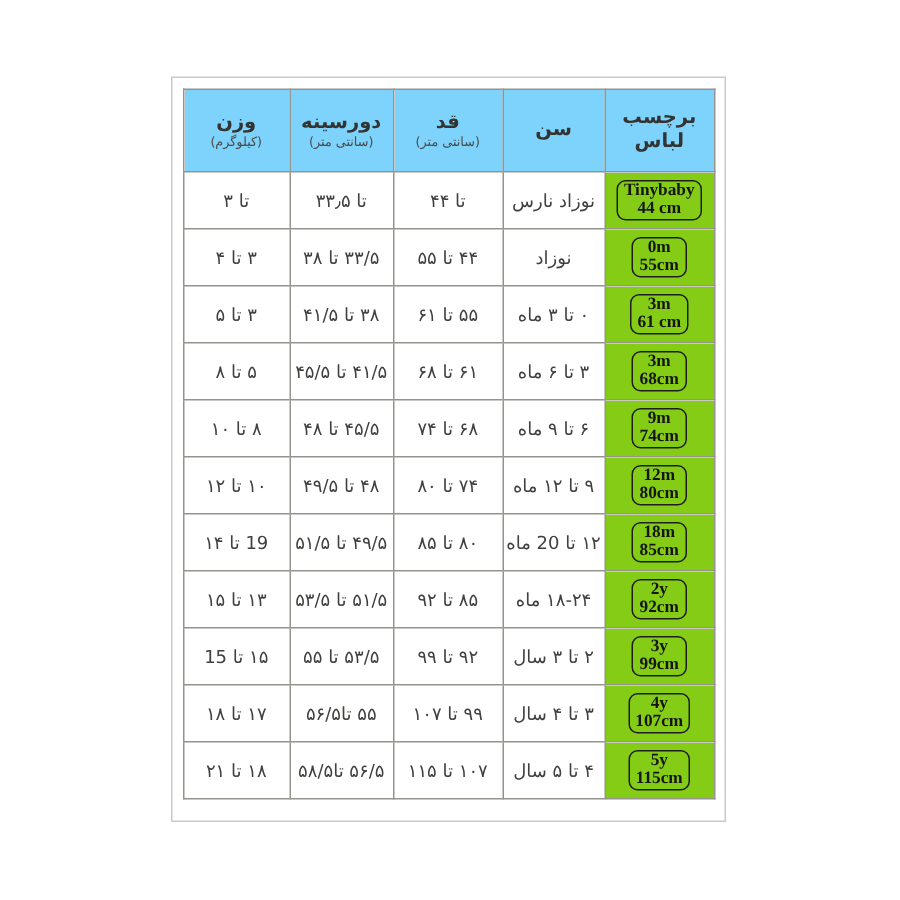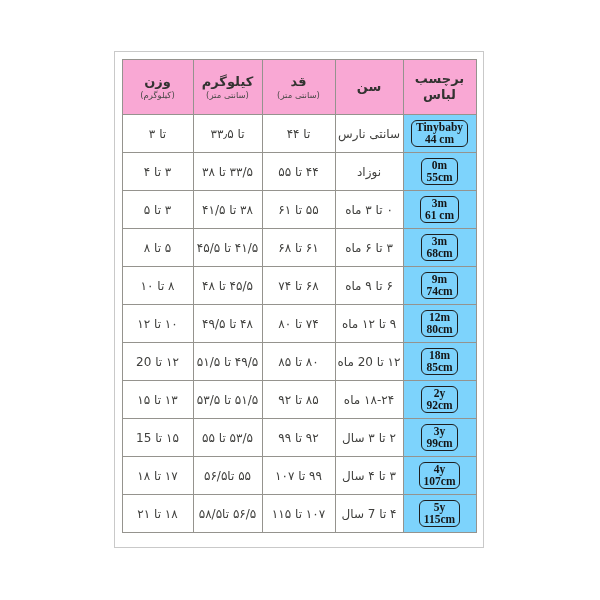--- a/index.html
+++ b/index.html
@@ -13,23 +13,23 @@
   }
   table.size-chart{
     border-collapse:collapse;table-layout:fixed;
     width:354px;margin:7px auto 0 auto;
     direction:rtl;
   }
   .size-chart th,.size-chart td{
     border:1px solid #95938e;text-align:center;vertical-align:middle;
     padding:0 2px;box-sizing:border-box;overflow:hidden;
   }
-  .size-chart th{background:#f9a8d4;height:55px;font-weight:bold;}
+  .size-chart th{background:#7dd3fc;height:55px;font-weight:bold;}
   .size-chart td{height:38px;background:#ffffff;font-size:12px;color:#40403e;}
-  .size-chart td.label-cell{background:#7dd3fc;}
+  .size-chart td.label-cell{background:#84cc16;}
   .h-title{display:block;font-size:13px;font-weight:bold;color:#333331;line-height:16px;}
   .h-sub{display:block;font-size:8.5px;font-weight:normal;color:#4a4a48;line-height:11px;margin-top:0;}
   col.c-label{width:73px;} col.c-age{width:68px;} col.c-height{width:73px;}
   col.c-chest{width:69px;} col.c-weight{width:71px;}
   .badge{
     display:inline-block;direction:ltr;unicode-bidi:isolate;
     border:1.5px solid #1e1e1e;border-radius:6px;
     padding:1px 4px;background:transparent;
     font-family:"Liberation Serif","DejaVu Serif",serif;font-weight:bold;
     font-size:11.5px;line-height:11.5px;color:#151515;text-align:center;
@@ -54,38 +54,38 @@
           <span class="h-title">برچسب لباس</span>
         </th>
         <th>
           <span class="h-title">سن</span>
         </th>
         <th>
           <span class="h-title">قد</span>
           <span class="h-sub">(سانتی متر)</span>
         </th>
         <th>
-          <span class="h-title">کیلوگرم</span>
+          <span class="h-title">دورسینه</span>
           <span class="h-sub">(سانتی متر)</span>
         </th>
         <th>
           <span class="h-title">وزن</span>
           <span class="h-sub">(کیلوگرم)</span>
         </th>
       </tr>
     </thead>
     <tbody>
       <tr>
         <td class="label-cell">
           <span class="badge">
             <span class="badge-line">Tinybaby</span>
             <span class="badge-line">44 cm</span>
           </span>
         </td>
-        <td>سانتی نارس</td>
+        <td>نوزاد نارس</td>
         <td>تا ۴۴</td>
         <td>تا ۳۳٫۵</td>
         <td>تا ۳</td>
       </tr>
       <tr>
         <td class="label-cell">
           <span class="badge">
             <span class="badge-line">0m</span>
             <span class="badge-line">55cm</span>
           </span>
@@ -146,21 +146,21 @@
       <tr>
         <td class="label-cell">
           <span class="badge">
             <span class="badge-line">18m</span>
             <span class="badge-line">85cm</span>
           </span>
         </td>
         <td>۱۲ تا 20 ماه</td>
         <td>۸۰ تا ۸۵</td>
         <td>۴۹/۵ تا ۵۱/۵</td>
-        <td>۱۲ تا 20</td>
+        <td>19 تا ۱۴</td>
       </tr>
       <tr>
         <td class="label-cell">
           <span class="badge">
             <span class="badge-line">2y</span>
             <span class="badge-line">92cm</span>
           </span>
         </td>
         <td>۱۸‎-‎۲۴ ماه</td>
         <td>۸۵ تا ۹۲</td>
@@ -191,20 +191,20 @@
         <td>۵۵ تا۵۶/۵</td>
         <td>۱۷ تا ۱۸</td>
       </tr>
       <tr>
         <td class="label-cell">
           <span class="badge">
             <span class="badge-line">5y</span>
             <span class="badge-line">115cm</span>
           </span>
         </td>
-        <td>۴ تا 7 سال</td>
+        <td>۴ تا ۵ سال</td>
         <td>۱۰۷ تا ۱۱۵</td>
         <td>۵۶/۵ تا۵۸/۵</td>
         <td>۱۸ تا ۲۱</td>
       </tr>
     </tbody>
   </table>
 </div>
 
 </body></html>

